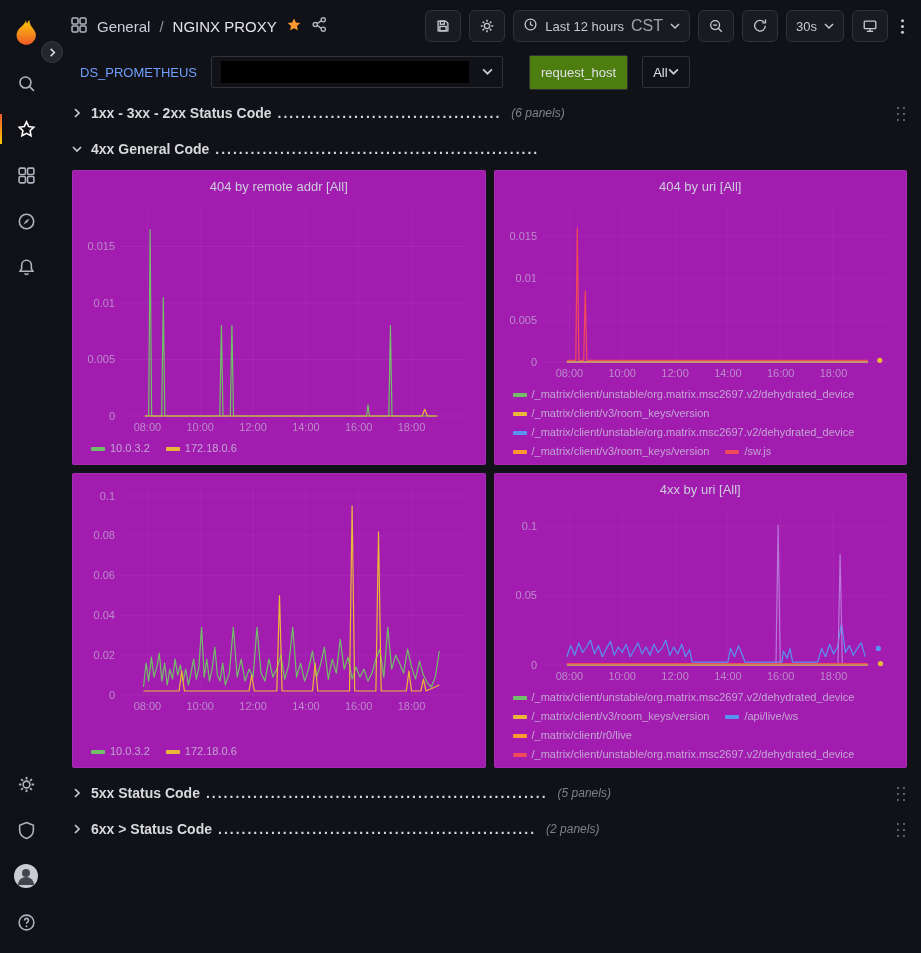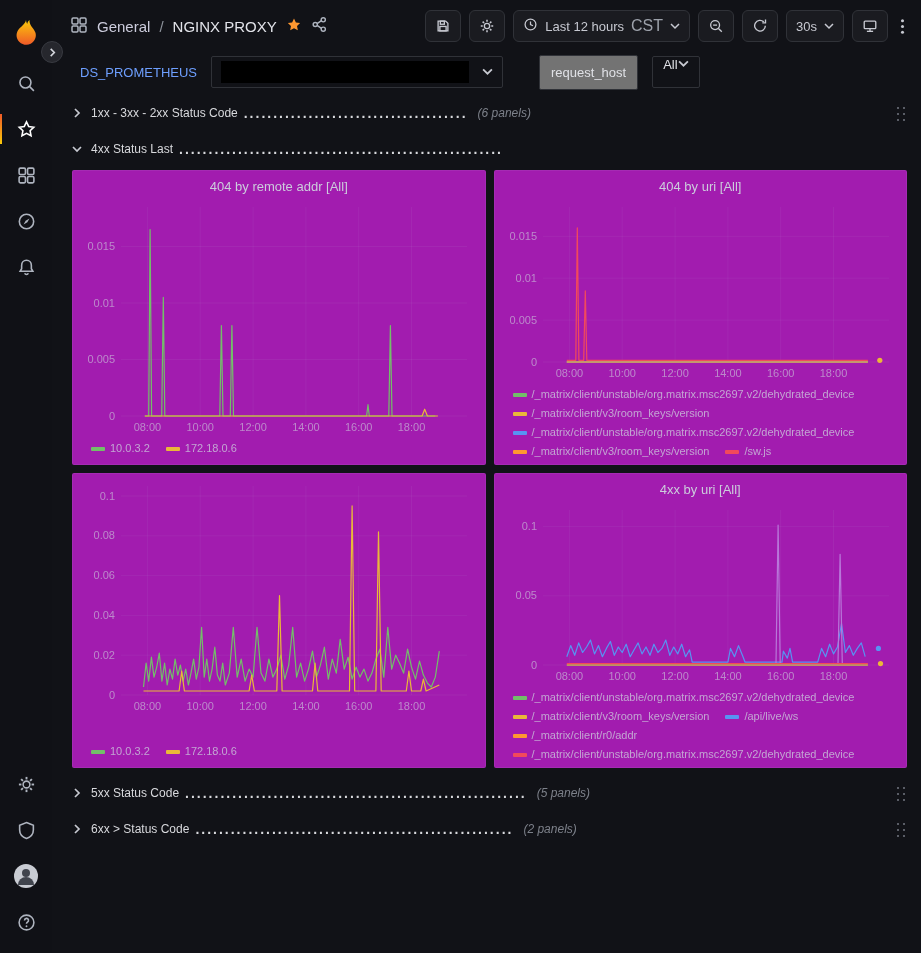--- a/index.html
+++ b/index.html
@@ -37,30 +37,30 @@
   .kebab svg{fill:#c7c9d1;stroke:none}
 
   
   .submenu{height:40px;display:flex;align-items:center;gap:14px;padding:0 12px 0 28px}
   .var-link{color:#6e9fff;font-size:13px;cursor:pointer;white-space:nowrap}
   .var-input{display:flex;align-items:center;justify-content:space-between;gap:8px;height:32px;padding:0 9px;
     border:1px solid #303238;background:#111217;min-width:292px;border-radius:2px;cursor:pointer}
   .var-input svg,.var-select svg{stroke:#c7c9d1;fill:none;stroke-width:1.6}
   .redacted{width:248px;height:22px;background:#000}
   .var-chip{height:35px;display:flex;align-items:center;padding:0 11px;border:1px solid #303238;border-radius:2px;
-    color:#e0e1e6;font-size:13px;background:#737373;margin-left:22px;white-space:nowrap}
-  .var-select{height:32px;display:flex;padding:0 10px;border:1px solid #303238;border-radius:2px;
+    color:#e0e1e6;font-size:13px;background:#4d7c0f;margin-left:12px;white-space:nowrap}
+  .var-select{height:32px;display:flex;align-items:center;padding:0 10px;border:1px solid #303238;border-radius:2px;
     color:#e0e1e6;font-size:13px;background:#111217;cursor:pointer}
 
   
   .dashboard{flex:1;padding:6px 14px 0 20px;overflow:hidden}
   .dash-row{height:30px;display:flex;align-items:center;color:#d8d9dd;cursor:pointer;margin-bottom:6px}
   .row-chevron{width:14px;display:flex;align-items:center;color:#aeb4bf}
   .row-chevron svg{stroke:#c7c9d1;fill:none;stroke-width:1.7}
-  .row-title{font-size:12px;font-weight:400;margin-left:5px;white-space:nowrap}
+  .row-title{font-size:14px;font-weight:700;margin-left:5px;white-space:nowrap}
   .row-dots{font-size:14px;font-weight:700;letter-spacing:2px;margin-left:6px;white-space:nowrap;overflow:hidden}
   .row-count{font-size:12px;font-style:italic;color:#7d818a;margin-left:10px;white-space:nowrap}
   .row-handle{margin-left:auto;width:13px;height:19px;cursor:grab;
     background-image:radial-gradient(circle,#5a5d66 1.1px,transparent 1.3px);background-size:6px 6px;background-position:1px 1px}
 
   .panel-grid{display:grid;grid-template-columns:1fr 1fr;gap:8px;margin:6px 0 10px}
   .panel{height:295px;background:#a21caf;border:1px solid rgba(204,204,220,0.09);border-radius:2px;
     display:flex;flex-direction:column;padding:4px 8px 6px;overflow:hidden}
   .panel-title{height:24px;line-height:24px;text-align:center;font-size:13px;font-weight:500;color:#ccccdc;cursor:pointer;white-space:nowrap;overflow:hidden}
   .panel-chart{flex:1;position:relative;min-height:0}
@@ -302,21 +302,21 @@
           <span class="row-dots">......................................</span>
           <span class="row-count">(6 panels)</span>
           <span class="row-handle"></span>
         </div>
         <div class="dash-row">
           <span class="row-chevron">
             <svg width="10" height="10" viewBox="0 0 10 10">
               <polyline points="1,3 5,7 9,3"></polyline>
             </svg>
           </span>
-          <span class="row-title">4xx Status Last</span>
+          <span class="row-title">4xx General Code</span>
           <span class="row-dots">.......................................................</span>
         </div>
         <div class="panel-grid">
           <div class="panel">
             <div class="panel-title">404 by remote addr [All]</div>
             <div class="panel-chart">
               <svg width="396" height="237">
                 <line x1="40" x2="386" y1="217.0" y2="217.0" stroke="rgba(204,204,220,0.07)"></line>
                 <text class="tick" x="34" y="220.5" text-anchor="end">0</text>
                 <line x1="40" x2="386" y1="160.5" y2="160.5" stroke="rgba(204,204,220,0.07)"></line>
@@ -488,21 +488,21 @@
               <span class="legend-item">
                 <i class="swatch" style="background: rgb(234, 184, 57);"></i>
                 <span>/_matrix/client/v3/room_keys/version</span>
               </span>
               <span class="legend-item">
                 <i class="swatch" style="background: rgb(87, 148, 242);"></i>
                 <span>/api/live/ws</span>
               </span>
               <span class="legend-item">
                 <i class="swatch" style="background: rgb(255, 152, 48);"></i>
-                <span>/_matrix/client/r0/addr</span>
+                <span>/_matrix/client/r0/live</span>
               </span>
               <span class="legend-item">
                 <i class="swatch" style="background: rgb(242, 73, 92);"></i>
                 <span>/_matrix/client/unstable/org.matrix.msc2697.v2/dehydrated_device</span>
               </span>
             </div>
           </div>
         </div>
         <div class="dash-row">
           <span class="row-chevron">

